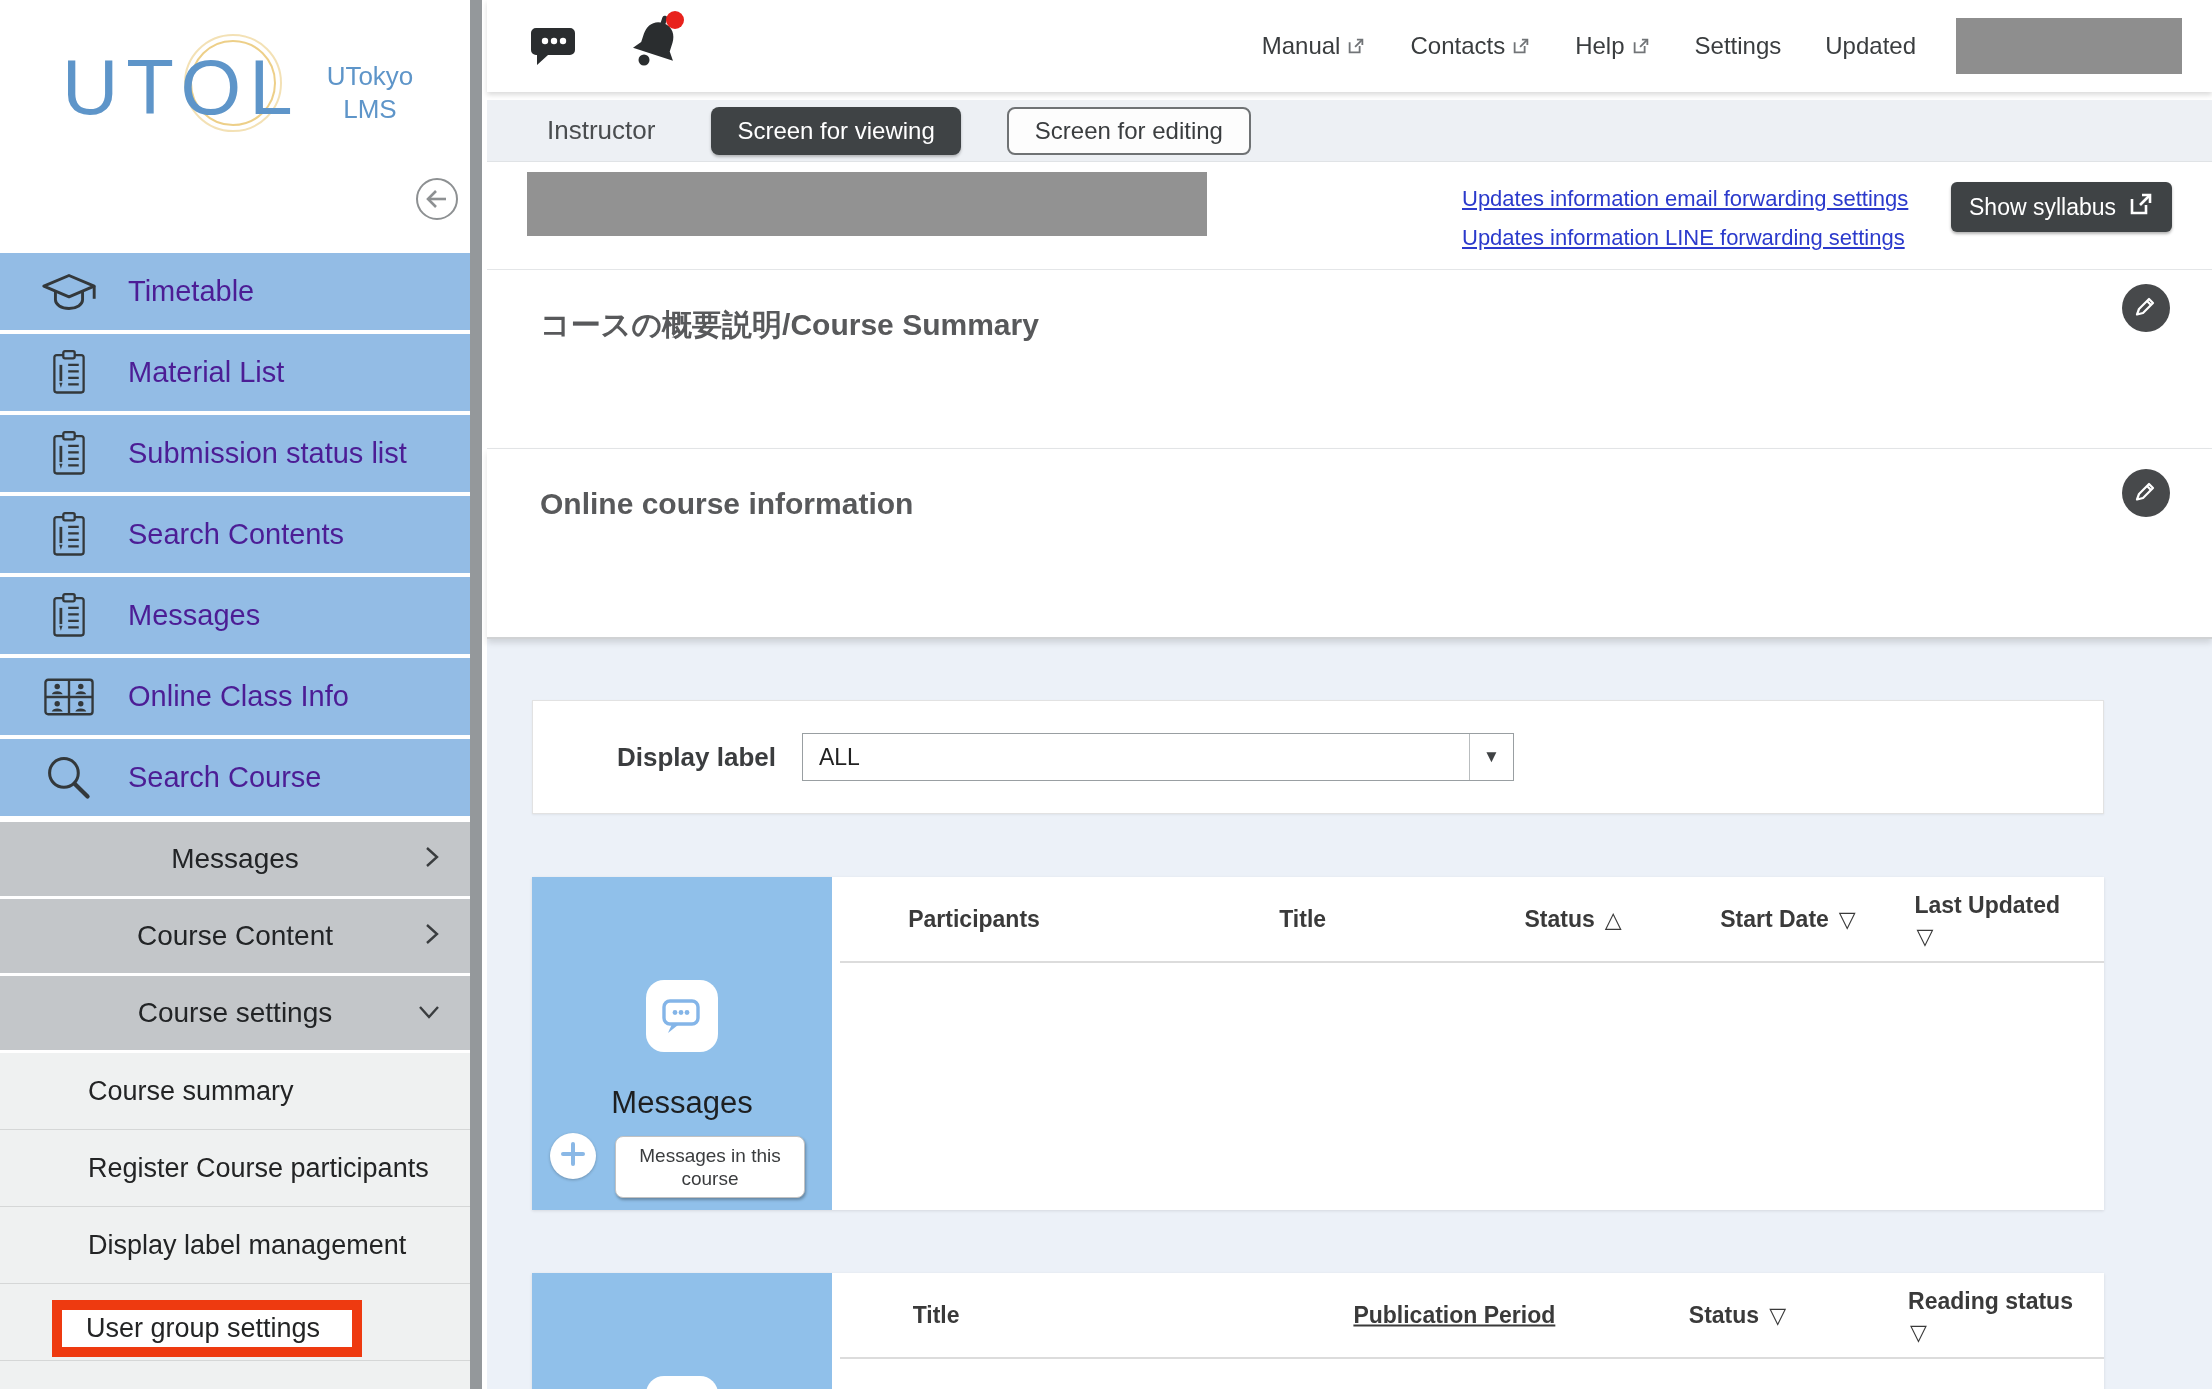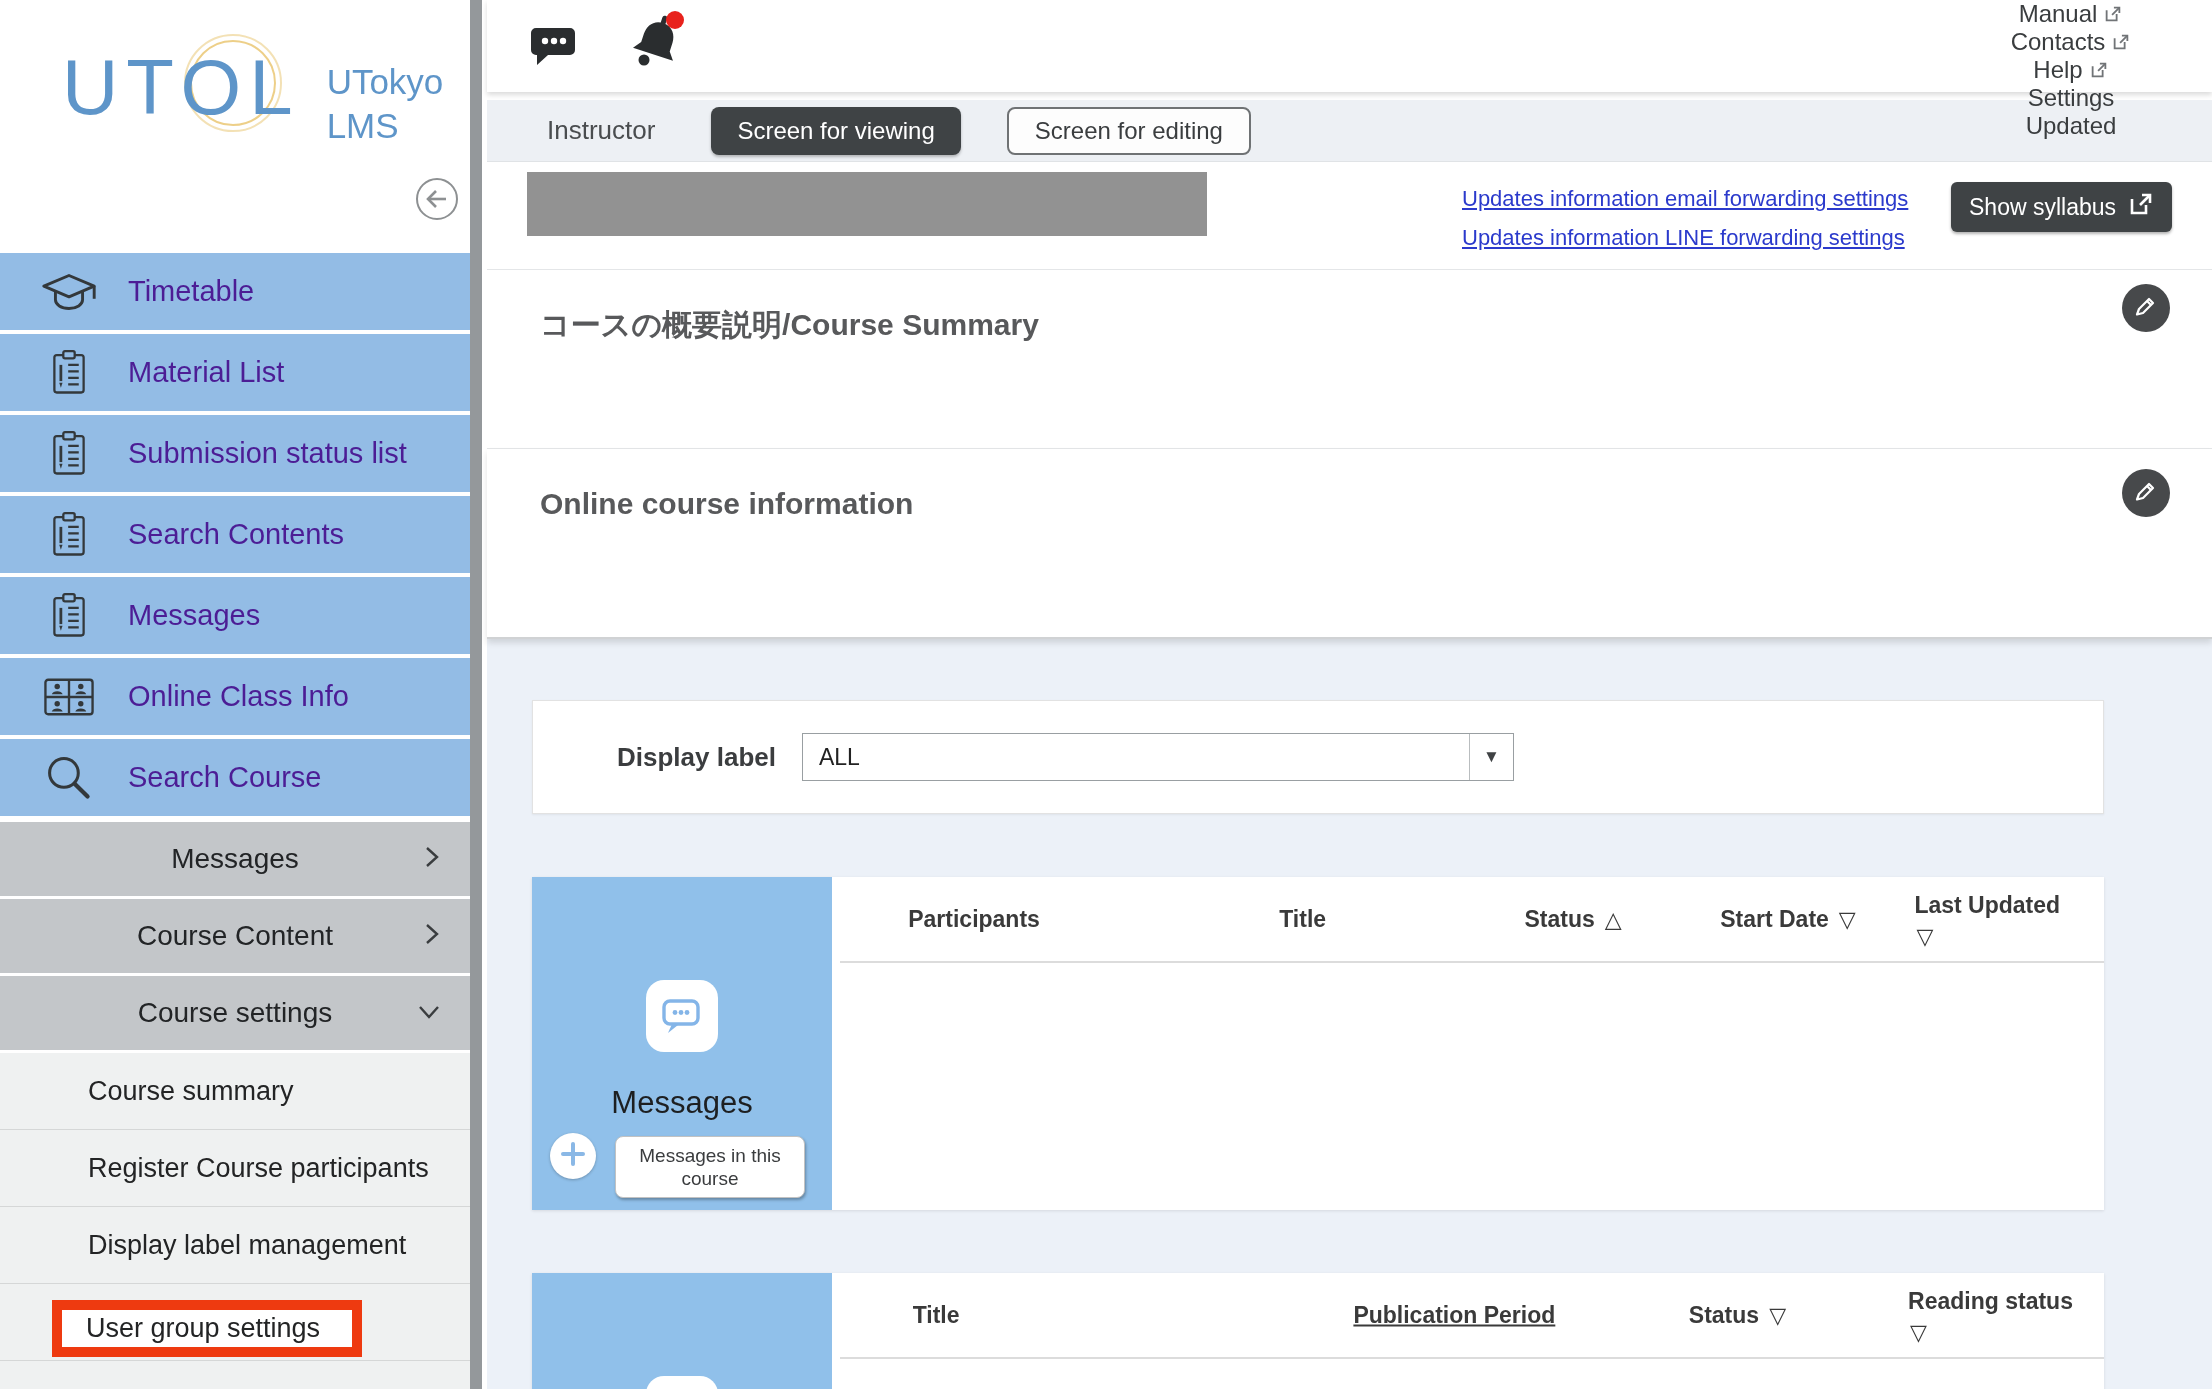--- a/index.html
+++ b/index.html
@@ -7,21 +7,21 @@
   .page { position:relative; width:2212px; height:1389px; background:#ffffff; overflow:hidden; }
 
   
   .sidebar { position:absolute; left:0; top:0; width:470px; height:1389px; background:#ffffff; }
   .side-scrollbar { position:absolute; left:470px; top:0; width:12px; height:1389px; background:#94989b; }
   .logo-area { position:relative; height:253px; background:#fff; }
   .logo-wrap { position:absolute; left:62px; top:48px; display:flex; align-items:flex-start; }
   .logo-main { position:relative; font-size:78px; letter-spacing:8px; color:#5e95c9; font-weight:400; line-height:1; }
   .logo-ring { position:absolute; left:128px; top:-8px; width:86px; height:86px; border:2px solid #e9c36a; border-radius:50%; opacity:.8; }
   .logo-ring.r2 { left:122px; top:-14px; width:98px; height:98px; border-color:#f0d9a2; }
-  .logo-sub { margin-left:26px; margin-top:12px; font-size:35px; color:#5e95c9; line-height:1.25; }
+  .logo-sub { margin-left:26px; margin-top:12px; font-size:26px; color:#5e95c9; line-height:1.25;text-align:center; }
   .collapse-btn { position:absolute; left:414px; top:176px; width:46px; height:46px; }
 
   .side-nav { position:absolute; left:0; top:253px; width:470px; }
   .side-item { height:77px; margin-bottom:4px; background:#93bce5; display:flex; align-items:center; cursor:pointer; }
   .side-item .ico { width:66px; margin-left:36px; display:flex; justify-content:center; align-items:center; }
   .side-item .lbl { margin-left:26px; font-size:29px; color:#4c1d95; white-space:nowrap; }
 
   .side-groups { position:absolute; left:0; top:822px; width:470px; }
   .group-item { position:relative; height:74px; margin-bottom:3px; background:#c3c6c9; display:flex; align-items:center; justify-content:center; cursor:pointer; }
   .group-item .lbl { font-size:28px; color:#222426; }
@@ -32,21 +32,21 @@
   .set-item.hl { padding-left:0; }
   .hl-box { display:inline-flex; align-items:center; margin-left:52px; transform:translateY(6px); height:57px; border:10px solid #ee3a10; background:#ffffff; padding:0 32px 0 24px; font-size:27px; color:#232425; }
   .set-tail { height:36px; background:#eff1f1; }
 
   
   .content { position:absolute; left:487px; top:0; width:1725px; height:1389px; background:#ffffff; }
 
   .topbar { position:relative; height:92px; background:#fff; box-shadow:0 3px 5px rgba(0,0,0,0.14); z-index:6; }
   .chat-ic { position:absolute; left:42px; top:24px; cursor:pointer; }
   .bell-ic { position:absolute; left:140px; top:10px; cursor:pointer; }
-  .top-nav { position:absolute; right:30px; top:0; height:92px; display:flex; align-items:center;flex-direction:column; }
+  .top-nav { position:absolute; right:30px; top:0; height:92px; display:flex; align-items:center; }
   .nav-link { display:flex; align-items:center; margin-left:44px; font-size:24px; color:#3a3d3f; cursor:pointer; white-space:nowrap; }
   .nav-link .ext { margin-left:6px; display:flex; }
   .user-box { width:226px; height:56px; background:#8e8e8e; margin-left:40px; }
 
   .mode-bar { position:relative; margin-top:8px; height:62px; background:#edf0f4; border-bottom:1px solid #e0e3e6; display:flex; align-items:center; z-index:5; }
   .role-lbl { margin-left:60px; font-size:26px; color:#4a4d4f; }
   .btn-dark { height:48px; padding:0 26px; background:#3f4345; color:#fff; font-size:24px; border:none; border-radius:8px; display:flex; align-items:center; cursor:pointer; box-shadow:0 2px 3px rgba(0,0,0,0.25); }
   .btn-outline { height:48px; padding:0 26px; background:#fdfdfd; color:#3a3d3f; font-size:24px; border:2px solid #6f7274; border-radius:8px; display:flex; align-items:center; cursor:pointer; }
   .mode-bar .btn-dark { margin-left:56px; }
   .mode-bar .btn-outline { margin-left:46px; }

